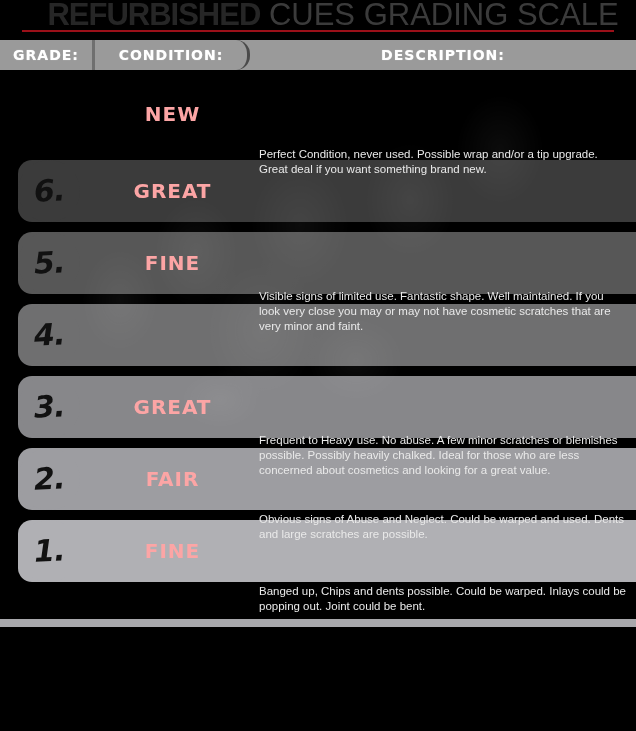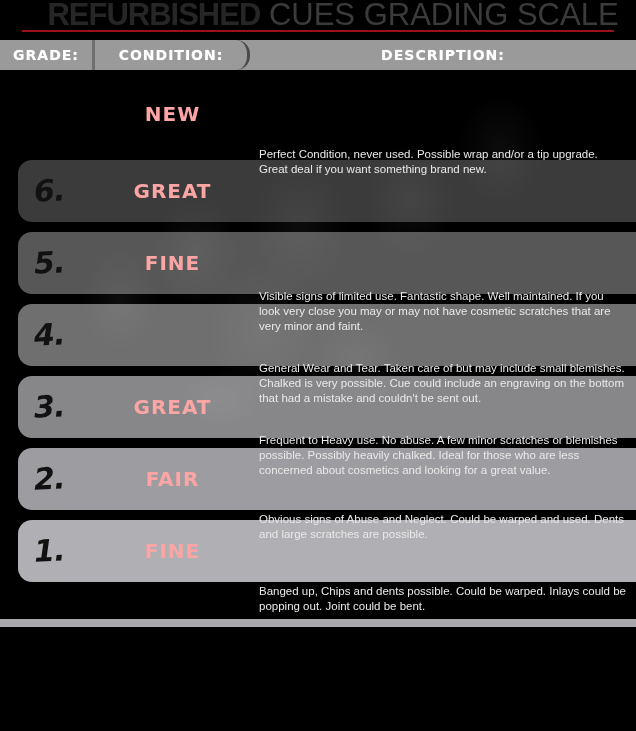--- a/index.html
+++ b/index.html
@@ -214,21 +214,20 @@
       </div>
       <div class="cond">FINE</div>
       <div class="desc">Visible signs of limited use. Fantastic shape. Well maintained.  If you look very close you may or may not have cosmetic scratches that are very minor and faint.</div>
     </div>
     <div class="row-gap"></div>
     <div class="row" style="height: 62px;">
       <div class="bar" style="background: rgb(111, 111, 112);"></div>
       <div class="circle" style="background: rgb(111, 111, 112);">
         <span class="grade-num">4.</span>
       </div>
-      <div class="desc">General Wear and Tear. Taken care of but may include small blemishes. Chalked is very possible. Cue could include an engraving on the bottom that had a mistake and couldn't be sent out.</div>
     </div>
     <div class="row-gap"></div>
     <div class="row" style="height: 62px;">
       <div class="bar" style="background: rgb(135, 135, 138);"></div>
       <div class="circle" style="background: rgb(135, 135, 138);">
         <span class="grade-num">3.</span>
       </div>
       <div class="cond">GREAT</div>
       <div class="desc">Frequent to Heavy use. No abuse. A few minor scratches or blemishes possible. Possibly heavily chalked. Ideal for those who are less concerned about cosmetics and looking for a great value.</div>
     </div>

